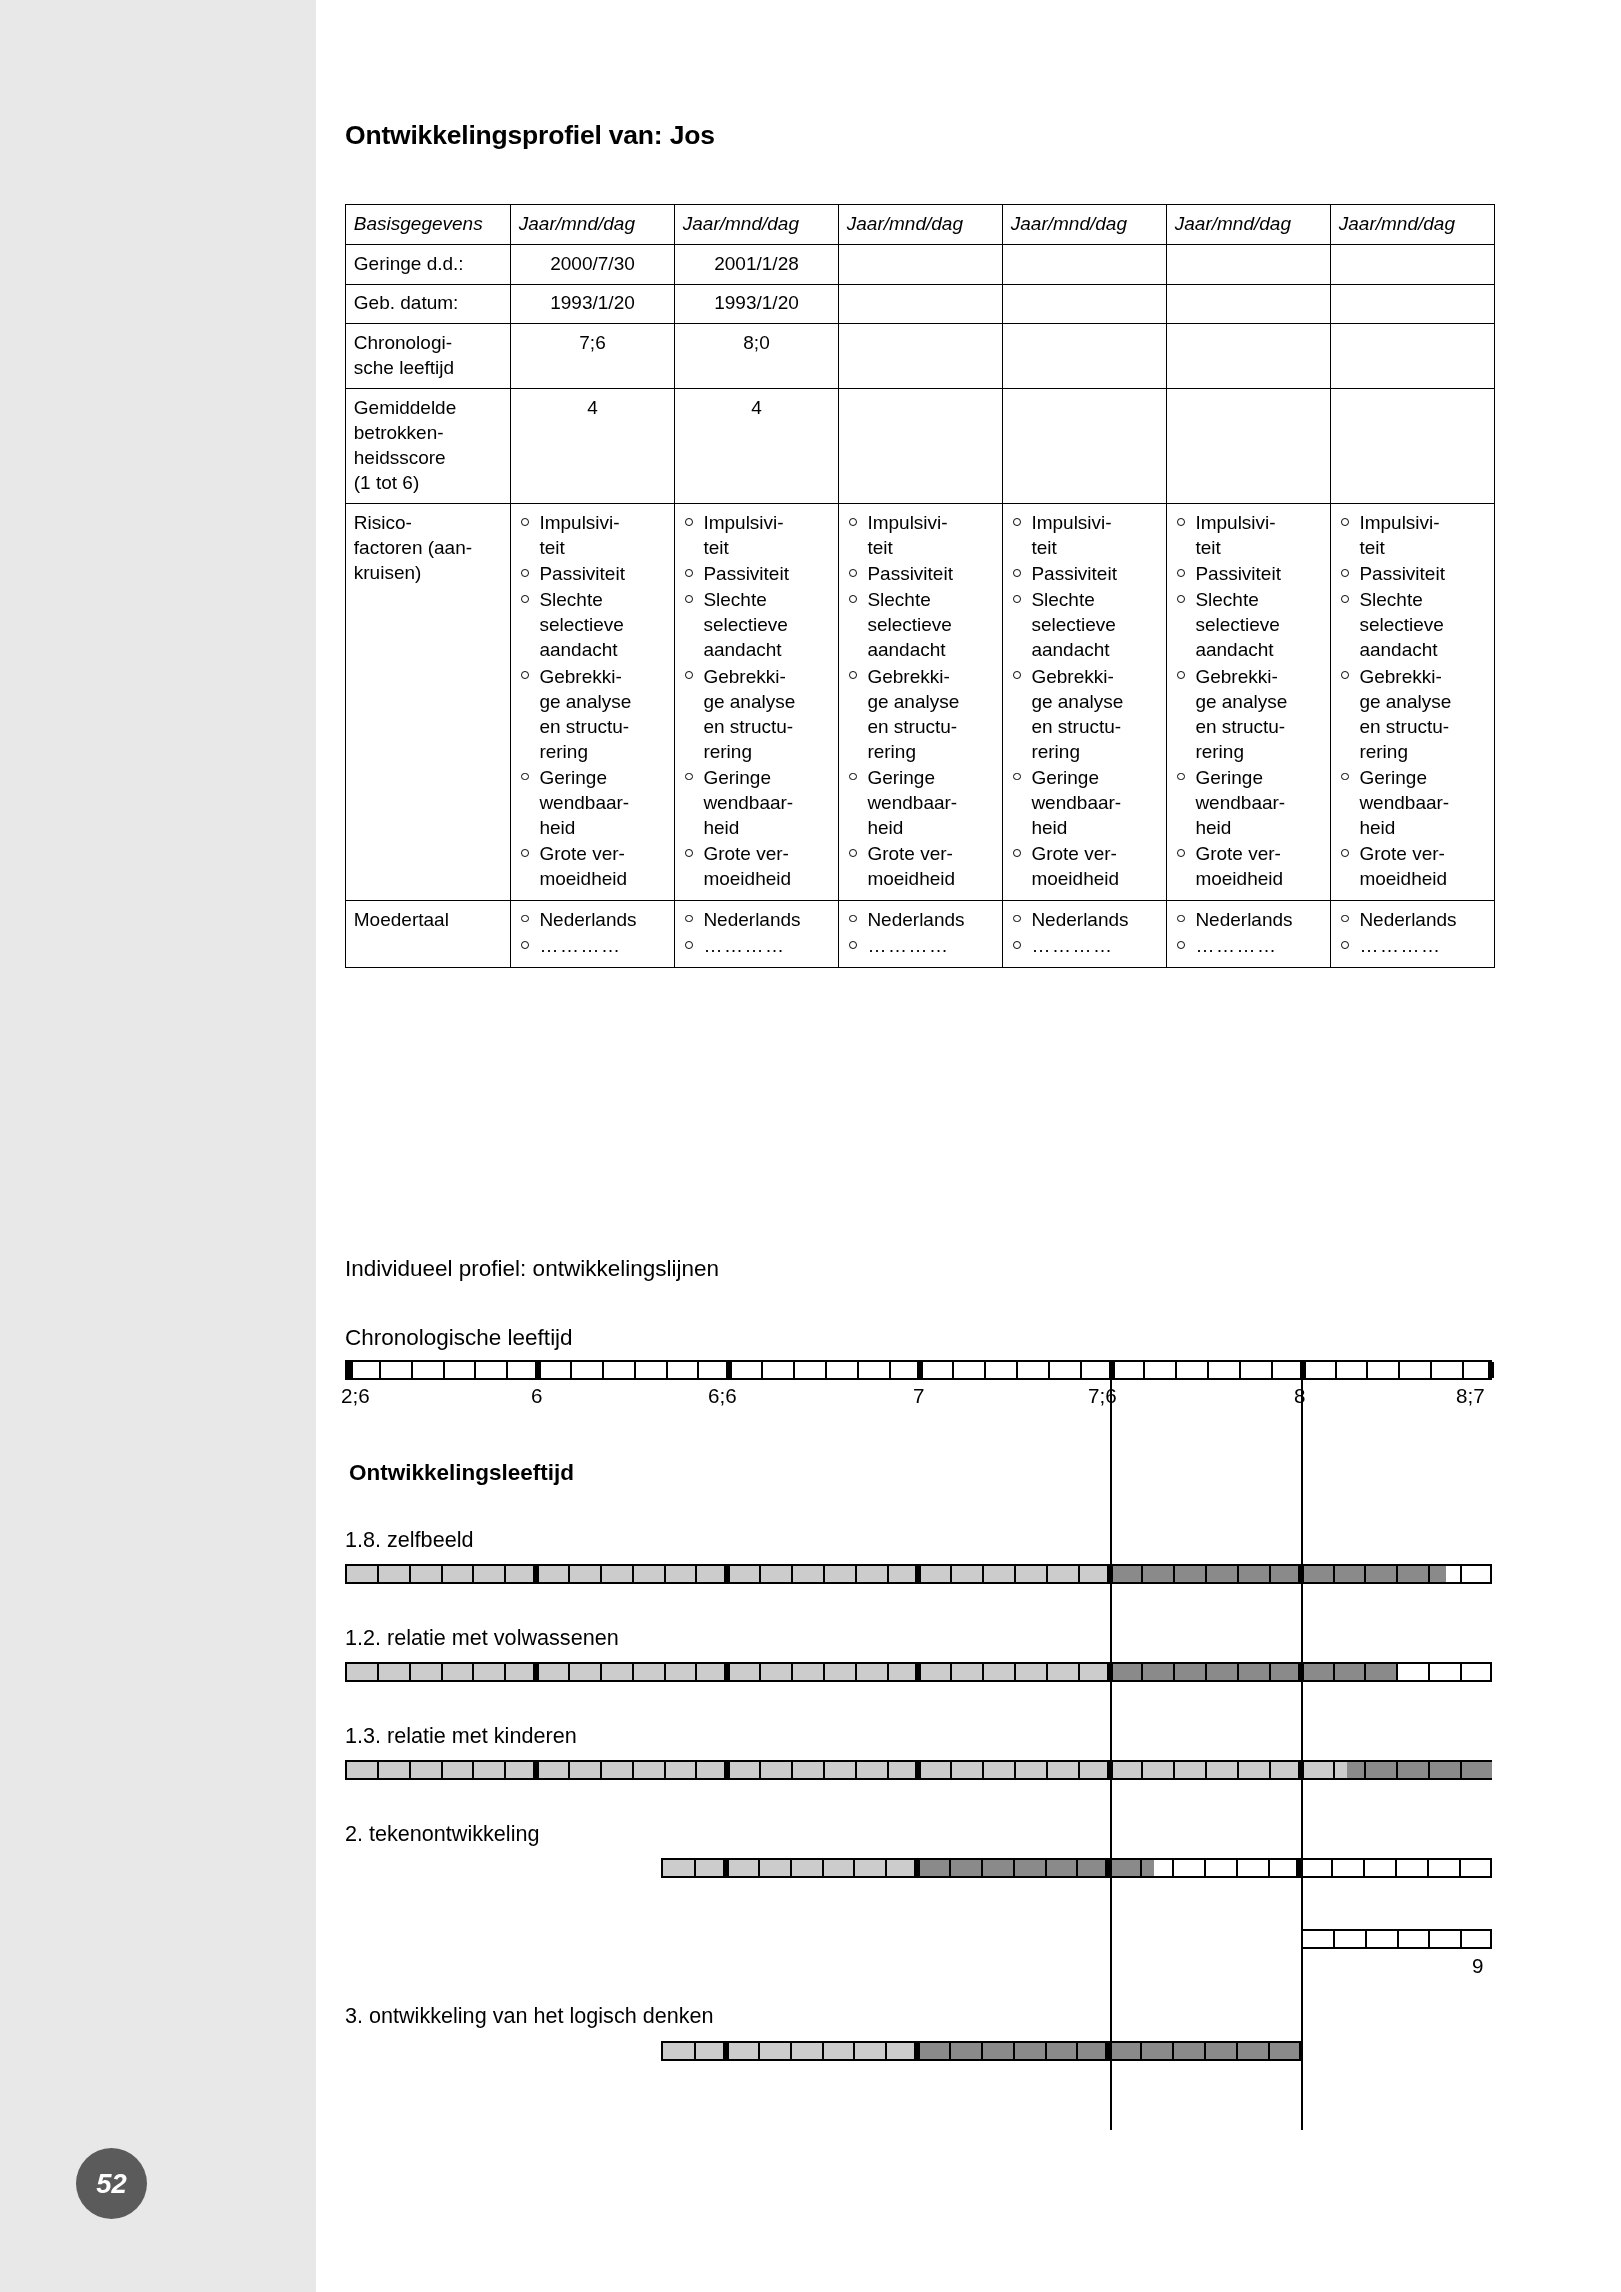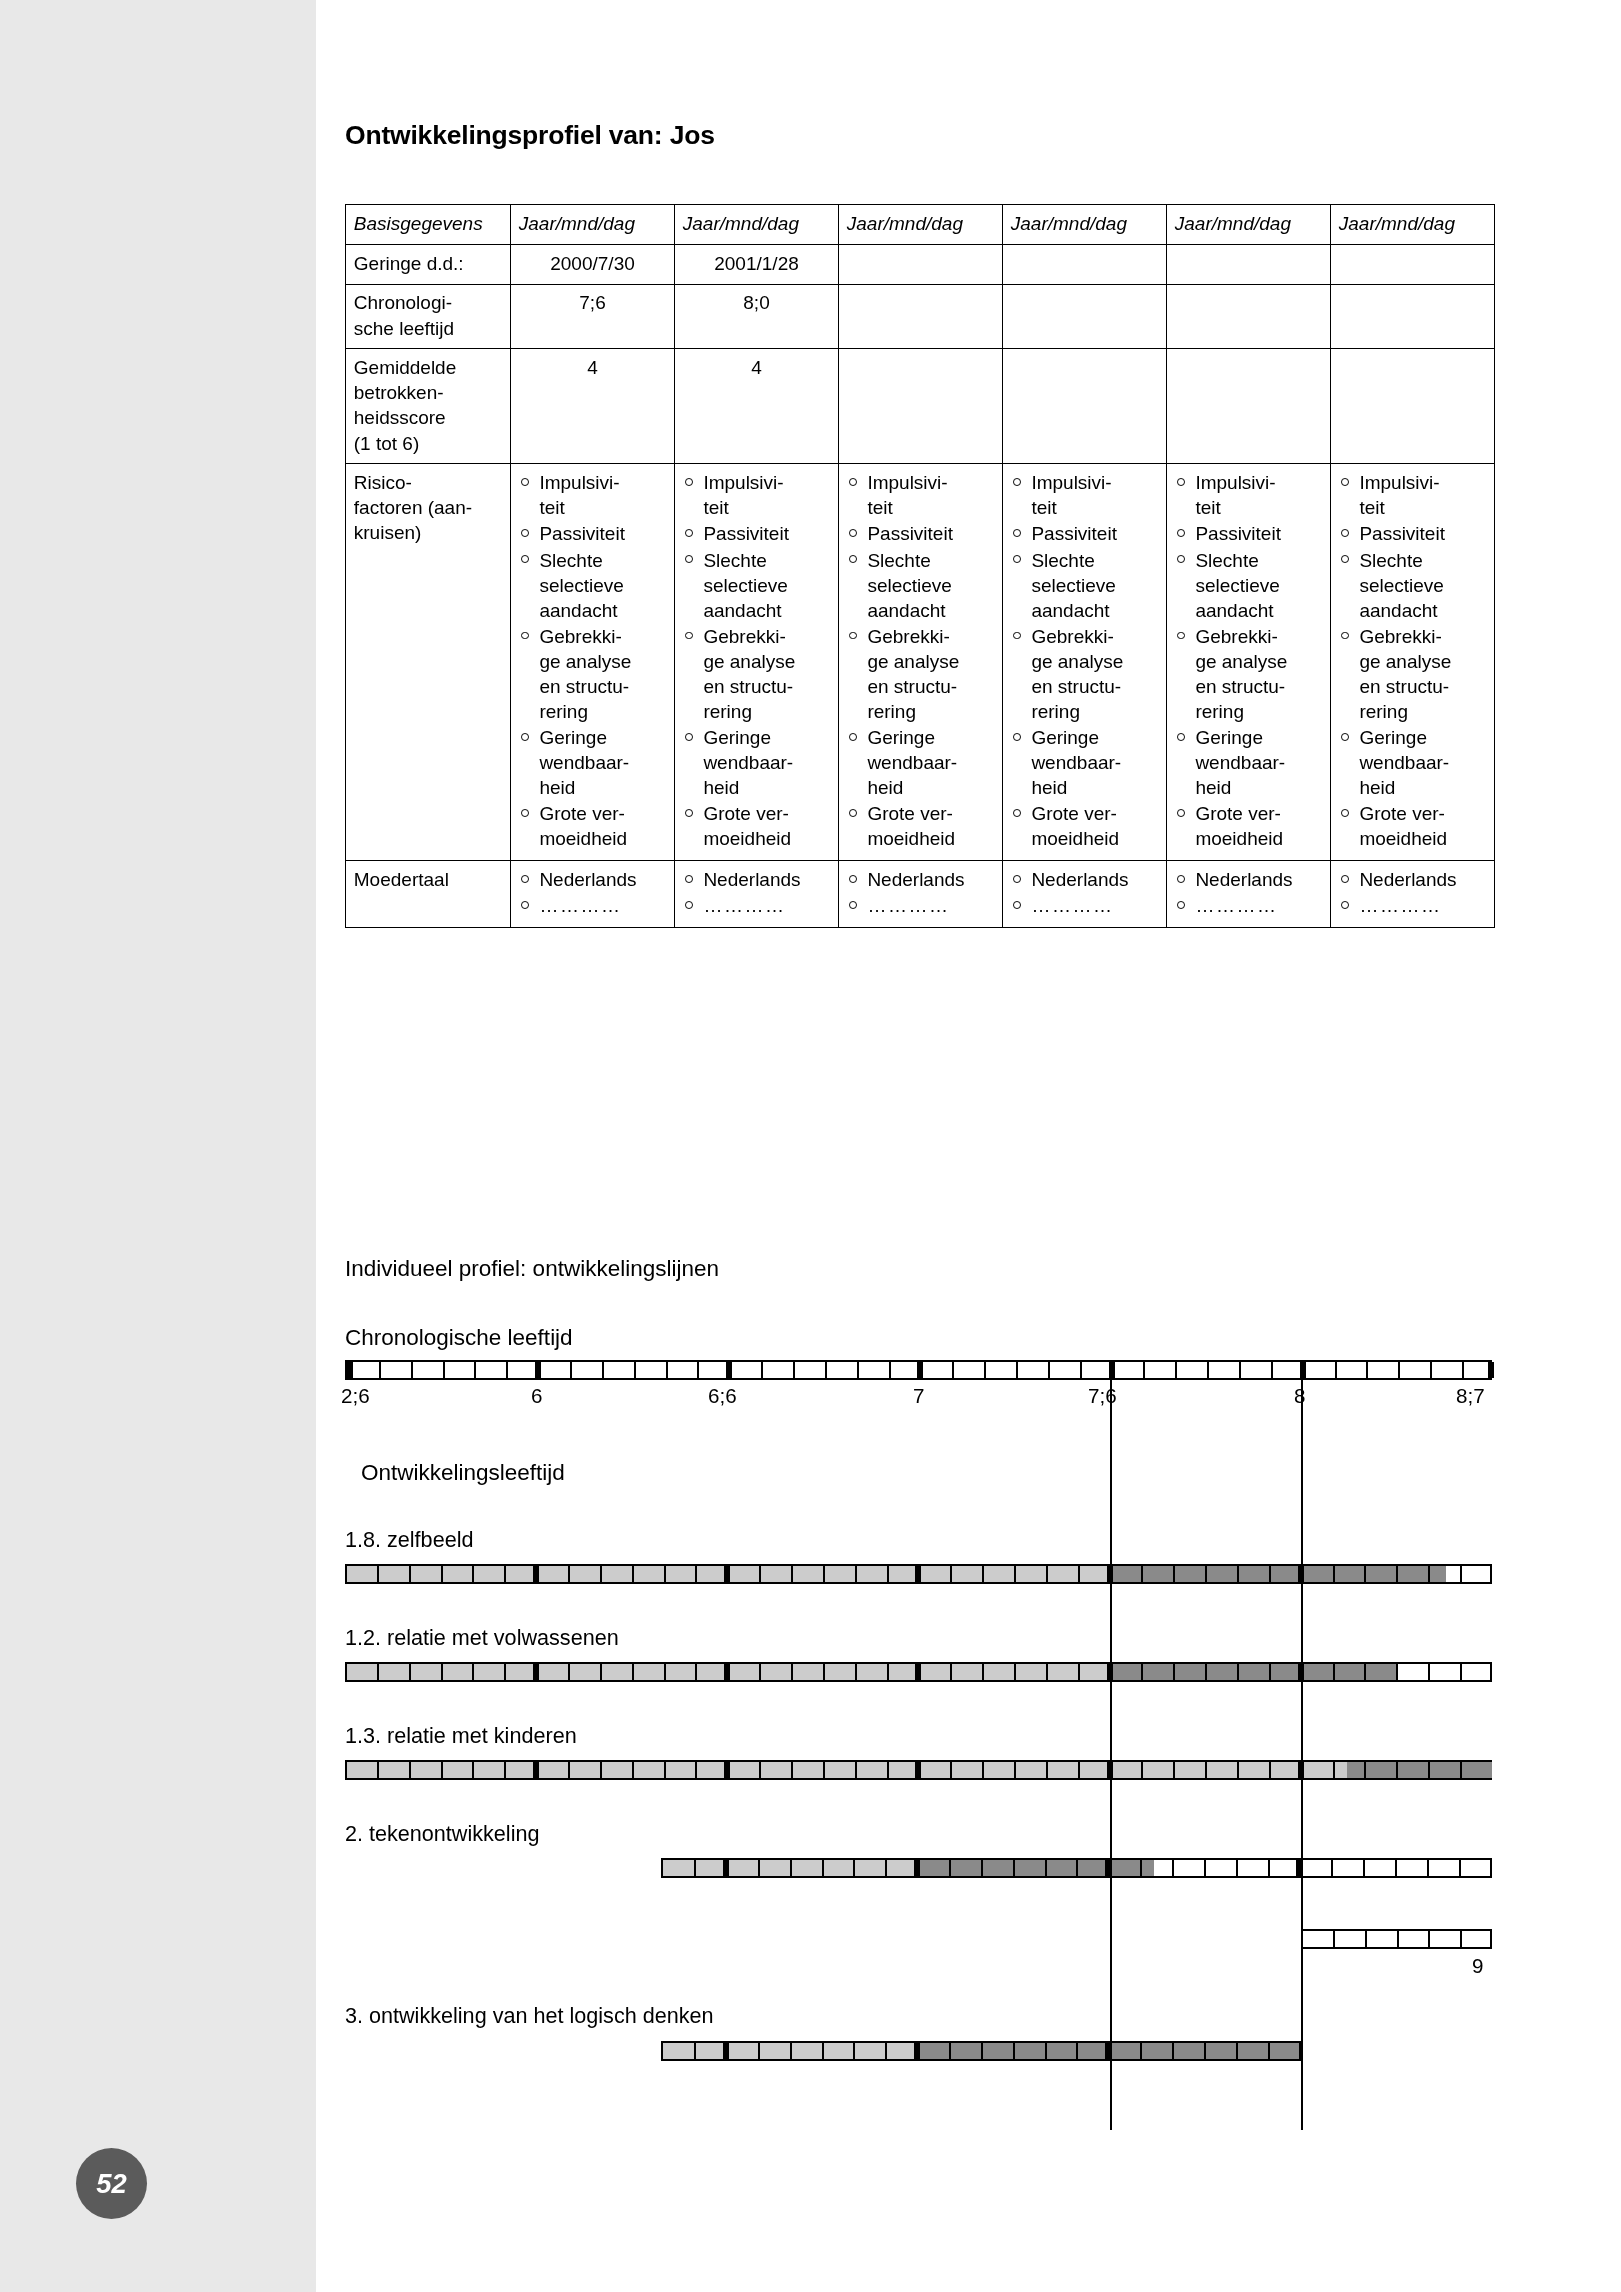--- a/index.html
+++ b/index.html
@@ -188,20 +188,29 @@
       <tr>
         <td>Geringe d.d.:</td>
         <td class="center">2000/7/30</td>
         <td class="center">2001/1/28</td>
         <td class="center"></td>
         <td class="center"></td>
         <td class="center"></td>
         <td class="center"></td>
       </tr>
 
+      <tr>
+        <td>Geb. datum:</td>
+        <td class="center">1993/1/20</td>
+        <td class="center">1993/1/20</td>
+        <td class="center"></td>
+        <td class="center"></td>
+        <td class="center"></td>
+        <td class="center"></td>
+      </tr>
 
       <tr>
         <td style="white-space:pre-line">Chronologi-
 sche leeftijd</td>
         <td class="center">7;6</td>
         <td class="center">8;0</td>
         <td class="center"></td>
         <td class="center"></td>
         <td class="center"></td>
         <td class="center"></td>
@@ -427,21 +436,21 @@
     </div>
 
   <div class="axis-num" style="left:-3.9px; top:1384px;">2;6</div>
   <div class="axis-num" style="left:186px; top:1384px;">6</div>
   <div class="axis-num" style="left:363px; top:1384px;">6;6</div>
   <div class="axis-num" style="left:568px; top:1384px;">7</div>
   <div class="axis-num" style="left:743px; top:1384px;">7;6</div>
   <div class="axis-num" style="left:949px; top:1384px;">8</div>
   <div class="axis-num" style="left:1111px; top:1384px;">8;7</div>
 
-  <div class="section-title" style="left:16px; top:1460px;">Ontwikkelingsleeftijd</div>
+  <div class="section-title" style="left:4px; top:1460px;font-weight:bold;">Ontwikkelingsleeftijd</div>
 
   <div class="sub-label" style="left:0; top:1527px;">1.8. zelfbeeld</div>
   <div class="bar" id="bar-0" style="left:0; top:1564px; width:1147px;">
       <div class="seg" style="left: 0px; width: 763px; background: rgb(204, 204, 204);"></div>
       <div class="seg" style="left: 763px; width: 336px; background: rgb(138, 138, 138);"></div>
       <div class="tick" style="left: 30px;"></div>
       <div class="tick" style="left: 62px;"></div>
       <div class="tick" style="left: 94px;"></div>
       <div class="tick" style="left: 125px;"></div>
       <div class="tick" style="left: 157px;"></div>

